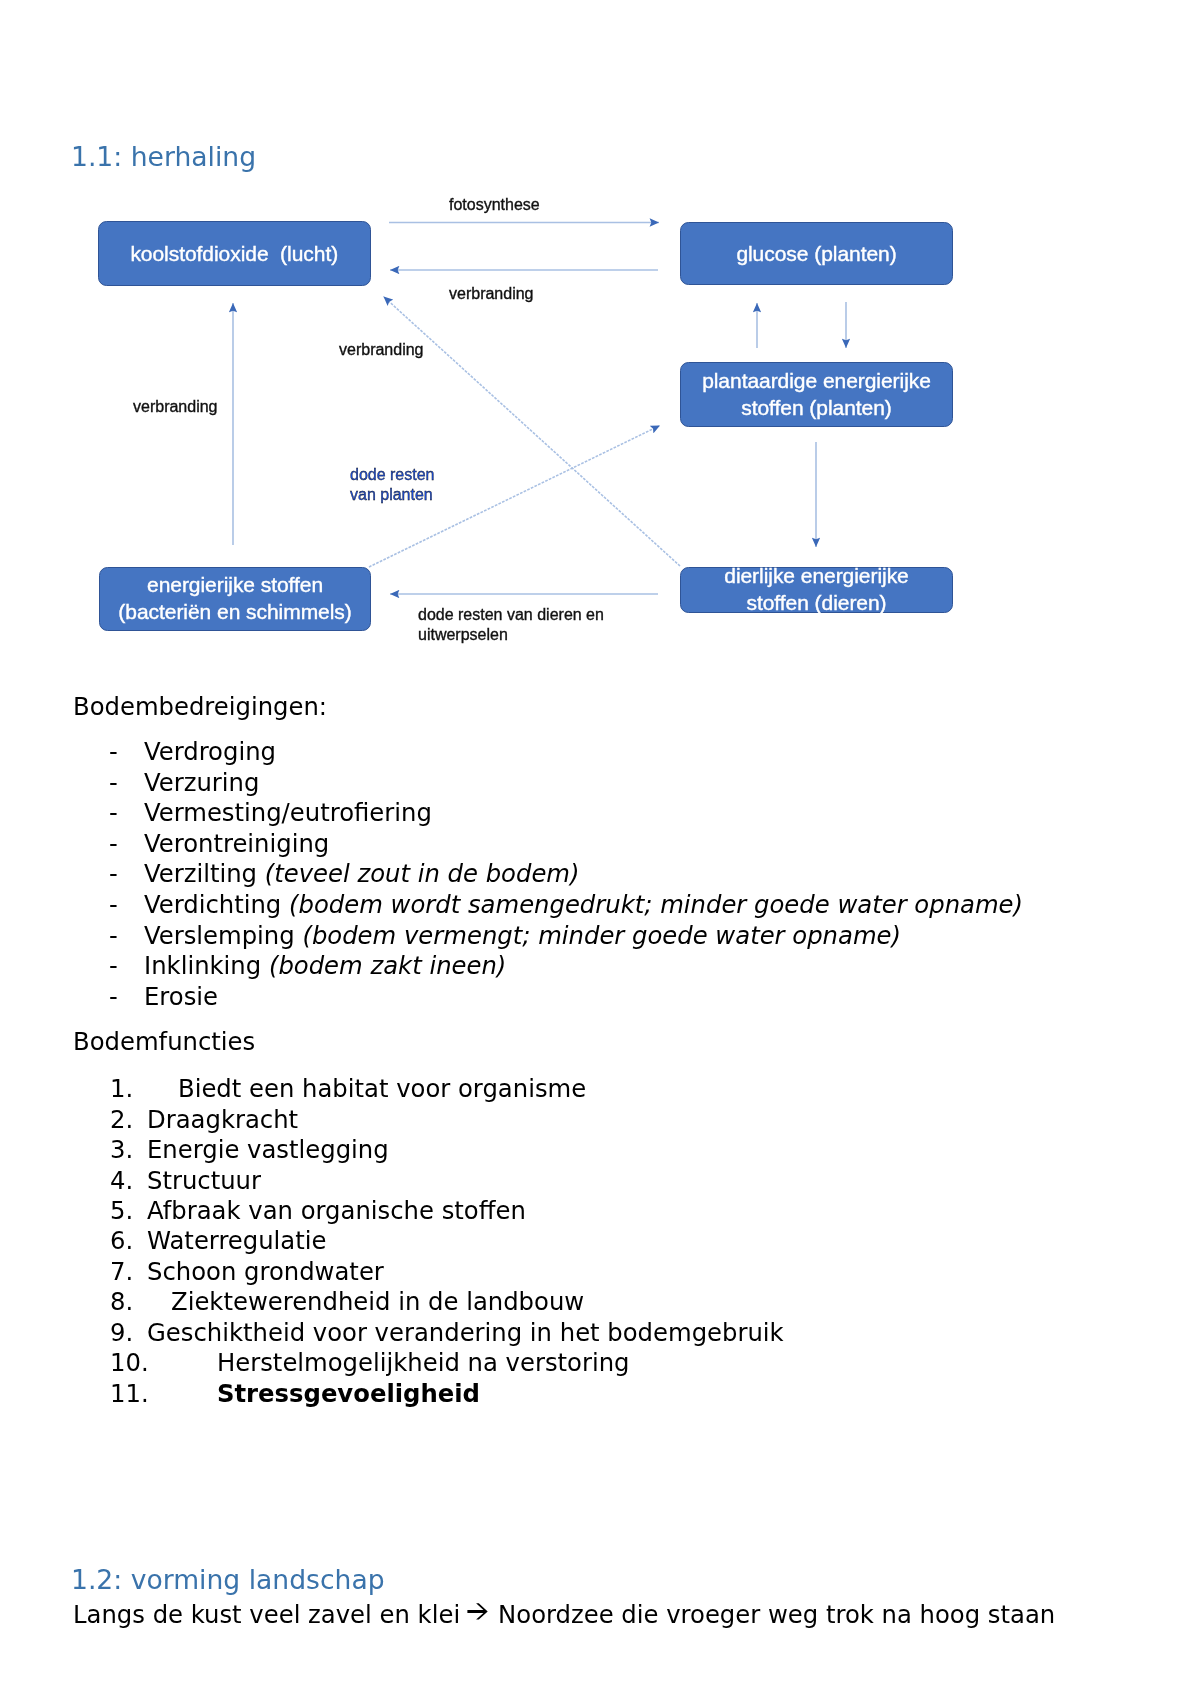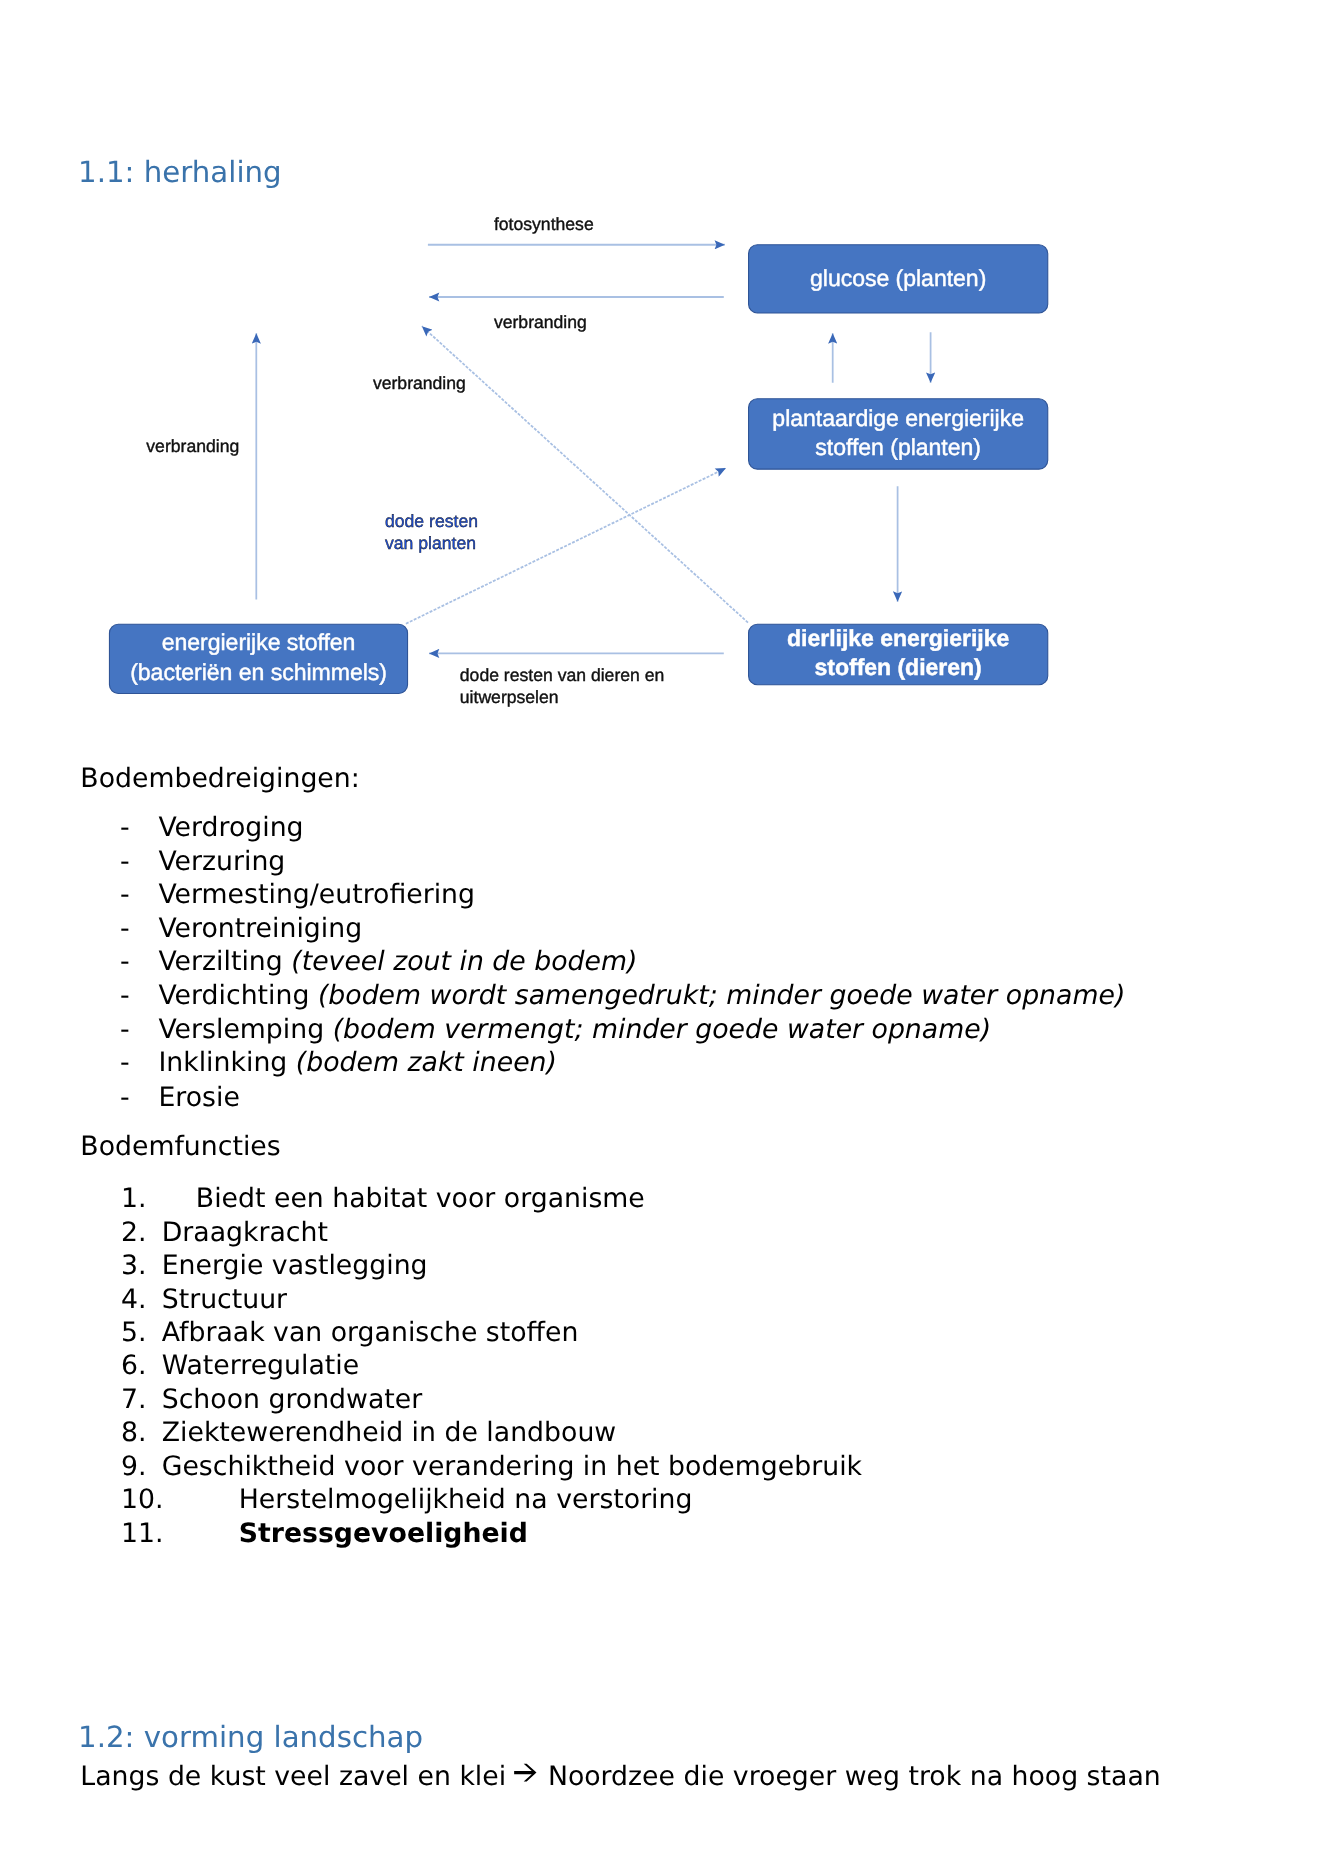--- a/index.html
+++ b/index.html
@@ -59,26 +59,27 @@
         <line x1="658" y1="270" x2="390" y2="270" marker-end="url(#ah)"></line>
         <line x1="233" y1="545" x2="233" y2="303" marker-end="url(#ah)"></line>
         <line x1="757" y1="348" x2="757" y2="303" marker-end="url(#ah)"></line>
         <line x1="846" y1="302" x2="846" y2="348" marker-end="url(#ah)"></line>
         <line x1="816" y1="442" x2="816" y2="547" marker-end="url(#ah)"></line>
         <line x1="658" y1="594" x2="390" y2="594" marker-end="url(#ah)"></line>
         <line x1="680" y1="566" x2="383.5" y2="296.5" stroke-dasharray="2.7 1.3" marker-end="url(#ah)"></line>
         <line x1="369" y1="567" x2="660" y2="425.5" stroke-dasharray="2.7 1.3" marker-end="url(#ah)"></line>
       </g>
     </svg>
+    <div class="node" id="n-co2" style="left: 98px; top: 221.3px; width: 272.5px; height: 64.5px; background: rgb(69, 117, 194); border-color: rgb(47, 84, 150); color: rgb(255, 255, 255); -webkit-text-stroke: 0.4px rgb(255, 255, 255);">koolstofdioxide  (lucht)</div>
     <div class="node" id="n-glucose" style="left: 680px; top: 221.8px; width: 273px; height: 63.7px; background: rgb(69, 117, 194); border-color: rgb(47, 84, 150); color: rgb(255, 255, 255); -webkit-text-stroke: 0.4px rgb(255, 255, 255);">glucose (planten)</div>
     <div class="node" id="n-micro" style="left: 98.8px; top: 567px; width: 272.5px; height: 63.7px; background: rgb(69, 117, 194); border-color: rgb(47, 84, 150); color: rgb(255, 255, 255); -webkit-text-stroke: 0.4px rgb(255, 255, 255);">energierijke stoffen
 (bacteriën en schimmels)</div>
     <div class="node" id="n-plant" style="left: 680px; top: 362px; width: 273px; height: 64.5px; background: rgb(69, 117, 194); border-color: rgb(47, 84, 150); color: rgb(255, 255, 255); -webkit-text-stroke: 0.4px rgb(255, 255, 255);">plantaardige energierijke
 stoffen (planten)</div>
-    <div class="node" id="n-dier" style="left: 680px; top: 566.8px; width: 273px; height: 56px; background: rgb(69, 117, 194); border-color: rgb(47, 84, 150); color: rgb(255, 255, 255); font-weight: bold; -webkit-text-stroke: 0.4px rgb(255, 255, 255);">dierlijke energierijke
+    <div class="node" id="n-dier" style="left: 680px; top: 566.8px; width: 273px; height: 46px; background: rgb(69, 117, 194); border-color: rgb(47, 84, 150); color: rgb(255, 255, 255); -webkit-text-stroke: 0.4px rgb(255, 255, 255);">dierlijke energierijke
 stoffen (dieren)</div>
 
     <div class="dlabel" id="l-foto" style="left: 449px; top: 195px; color: rgb(17, 17, 17); -webkit-text-stroke: 0.35px rgb(17, 17, 17);">fotosynthese</div>
     <div class="dlabel" id="l-vtop" style="left: 449px; top: 284px; color: rgb(17, 17, 17); -webkit-text-stroke: 0.35px rgb(17, 17, 17);">verbranding</div>
     <div class="dlabel" id="l-vdiag" style="left: 339px; top: 339.5px; color: rgb(17, 17, 17); -webkit-text-stroke: 0.35px rgb(17, 17, 17);">verbranding</div>
     <div class="dlabel" id="l-vleft" style="left: 133px; top: 397px; color: rgb(17, 17, 17); -webkit-text-stroke: 0.35px rgb(17, 17, 17);">verbranding</div>
     <div class="dlabel" id="l-drp" style="left: 350px; top: 465px; color: #1d4ed8; -webkit-text-stroke: 0.35px rgb(17, 17, 17);">dode resten
 van planten</div>
     <div class="dlabel" id="l-drd" style="left: 418px; top: 605px; color: rgb(17, 17, 17); -webkit-text-stroke: 0.35px rgb(17, 17, 17);">dode resten van dieren en
 uitwerpselen</div>
@@ -116,21 +117,21 @@
       <div class="nli" style="top: 1135.08px;">Energie vastlegging</div>
       <div class="num" style="top: 1165.52px;">4.</div>
       <div class="nli" style="top: 1165.52px;">Structuur</div>
       <div class="num" style="top: 1195.96px;">5.</div>
       <div class="nli" style="top: 1195.96px;">Afbraak van organische stoffen</div>
       <div class="num" style="top: 1226.4px;">6.</div>
       <div class="nli" style="top: 1226.4px;">Waterregulatie</div>
       <div class="num" style="top: 1256.84px;">7.</div>
       <div class="nli" style="top: 1256.84px;">Schoon grondwater</div>
       <div class="num" style="top: 1287.28px;">8.</div>
-      <div class="nli" style="top: 1287.28px;">Ziektewerendheid in de landbouw</div>
+      <div class="nli" style="top: 1287.28px; margin-left: 24px;">Ziektewerendheid in de landbouw</div>
       <div class="num" style="top: 1317.72px;">9.</div>
       <div class="nli" style="top: 1317.72px;">Geschiktheid voor verandering in het bodemgebruik</div>
       <div class="num" style="top: 1348.16px;">10.</div>
       <div class="nli nli-wide" style="top: 1348.16px;">Herstelmogelijkheid na verstoring</div>
       <div class="num" style="top: 1378.6px;">11.</div>
       <div class="nli nli-wide" style="top: 1378.6px; font-weight: bold;">Stressgevoeligheid</div>
     </div>
 
   <div class="h2b" style="color: rgb(58, 115, 171);">1.2: vorming landschap</div>
   <div class="lastline"><span id="ll-a">Langs de kust veel zavel en klei </span><span class="wdarrow"><svg viewBox="0 0 24 19" width="24" height="19" aria-hidden="true">

